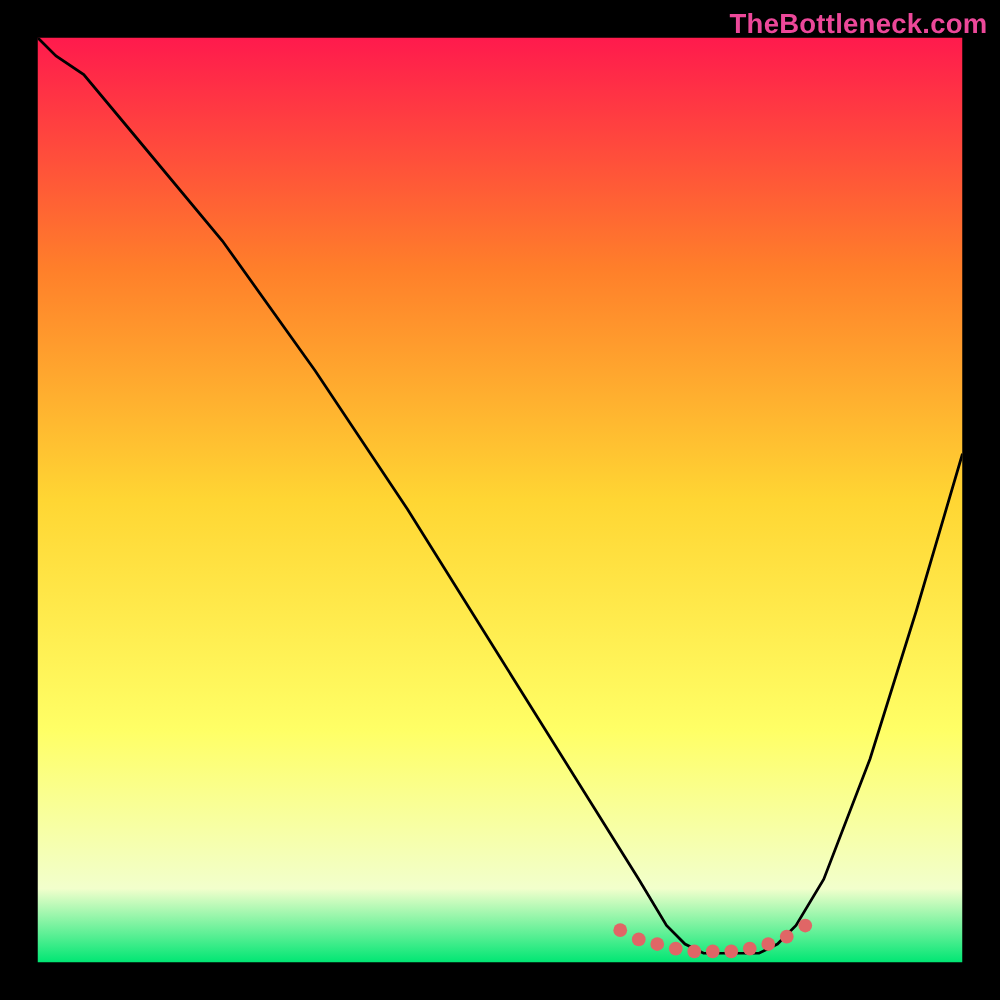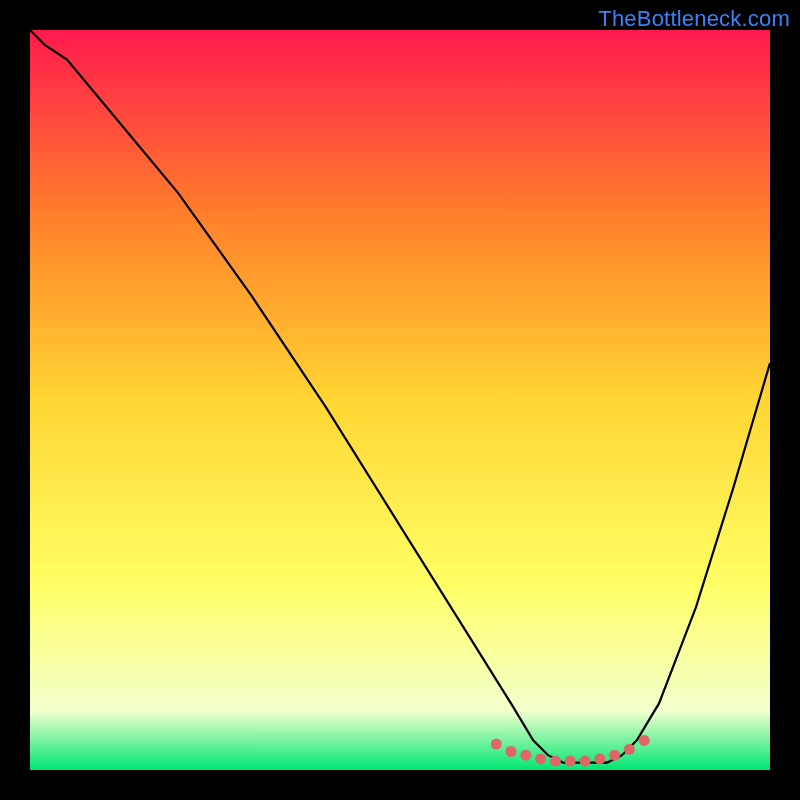--- a/index.html
+++ b/index.html
@@ -14,23 +14,23 @@
   .container {
     position: relative;
     width: 800px;
     height: 800px;
     background: #000;
   }
   .watermark {
     position: absolute;
     top: 6px;
     right: 10px;
-    color: #3b82f6;
+    color: #ec4899;
     font-size: 22px;
-    font-weight: 400;
+    font-weight: 700;
     letter-spacing: 0.2px;
     z-index: 10;
   }
   .plot {
     position: absolute;
     left: 30px;
     top: 30px;
     width: 740px;
     height: 740px;
   }

